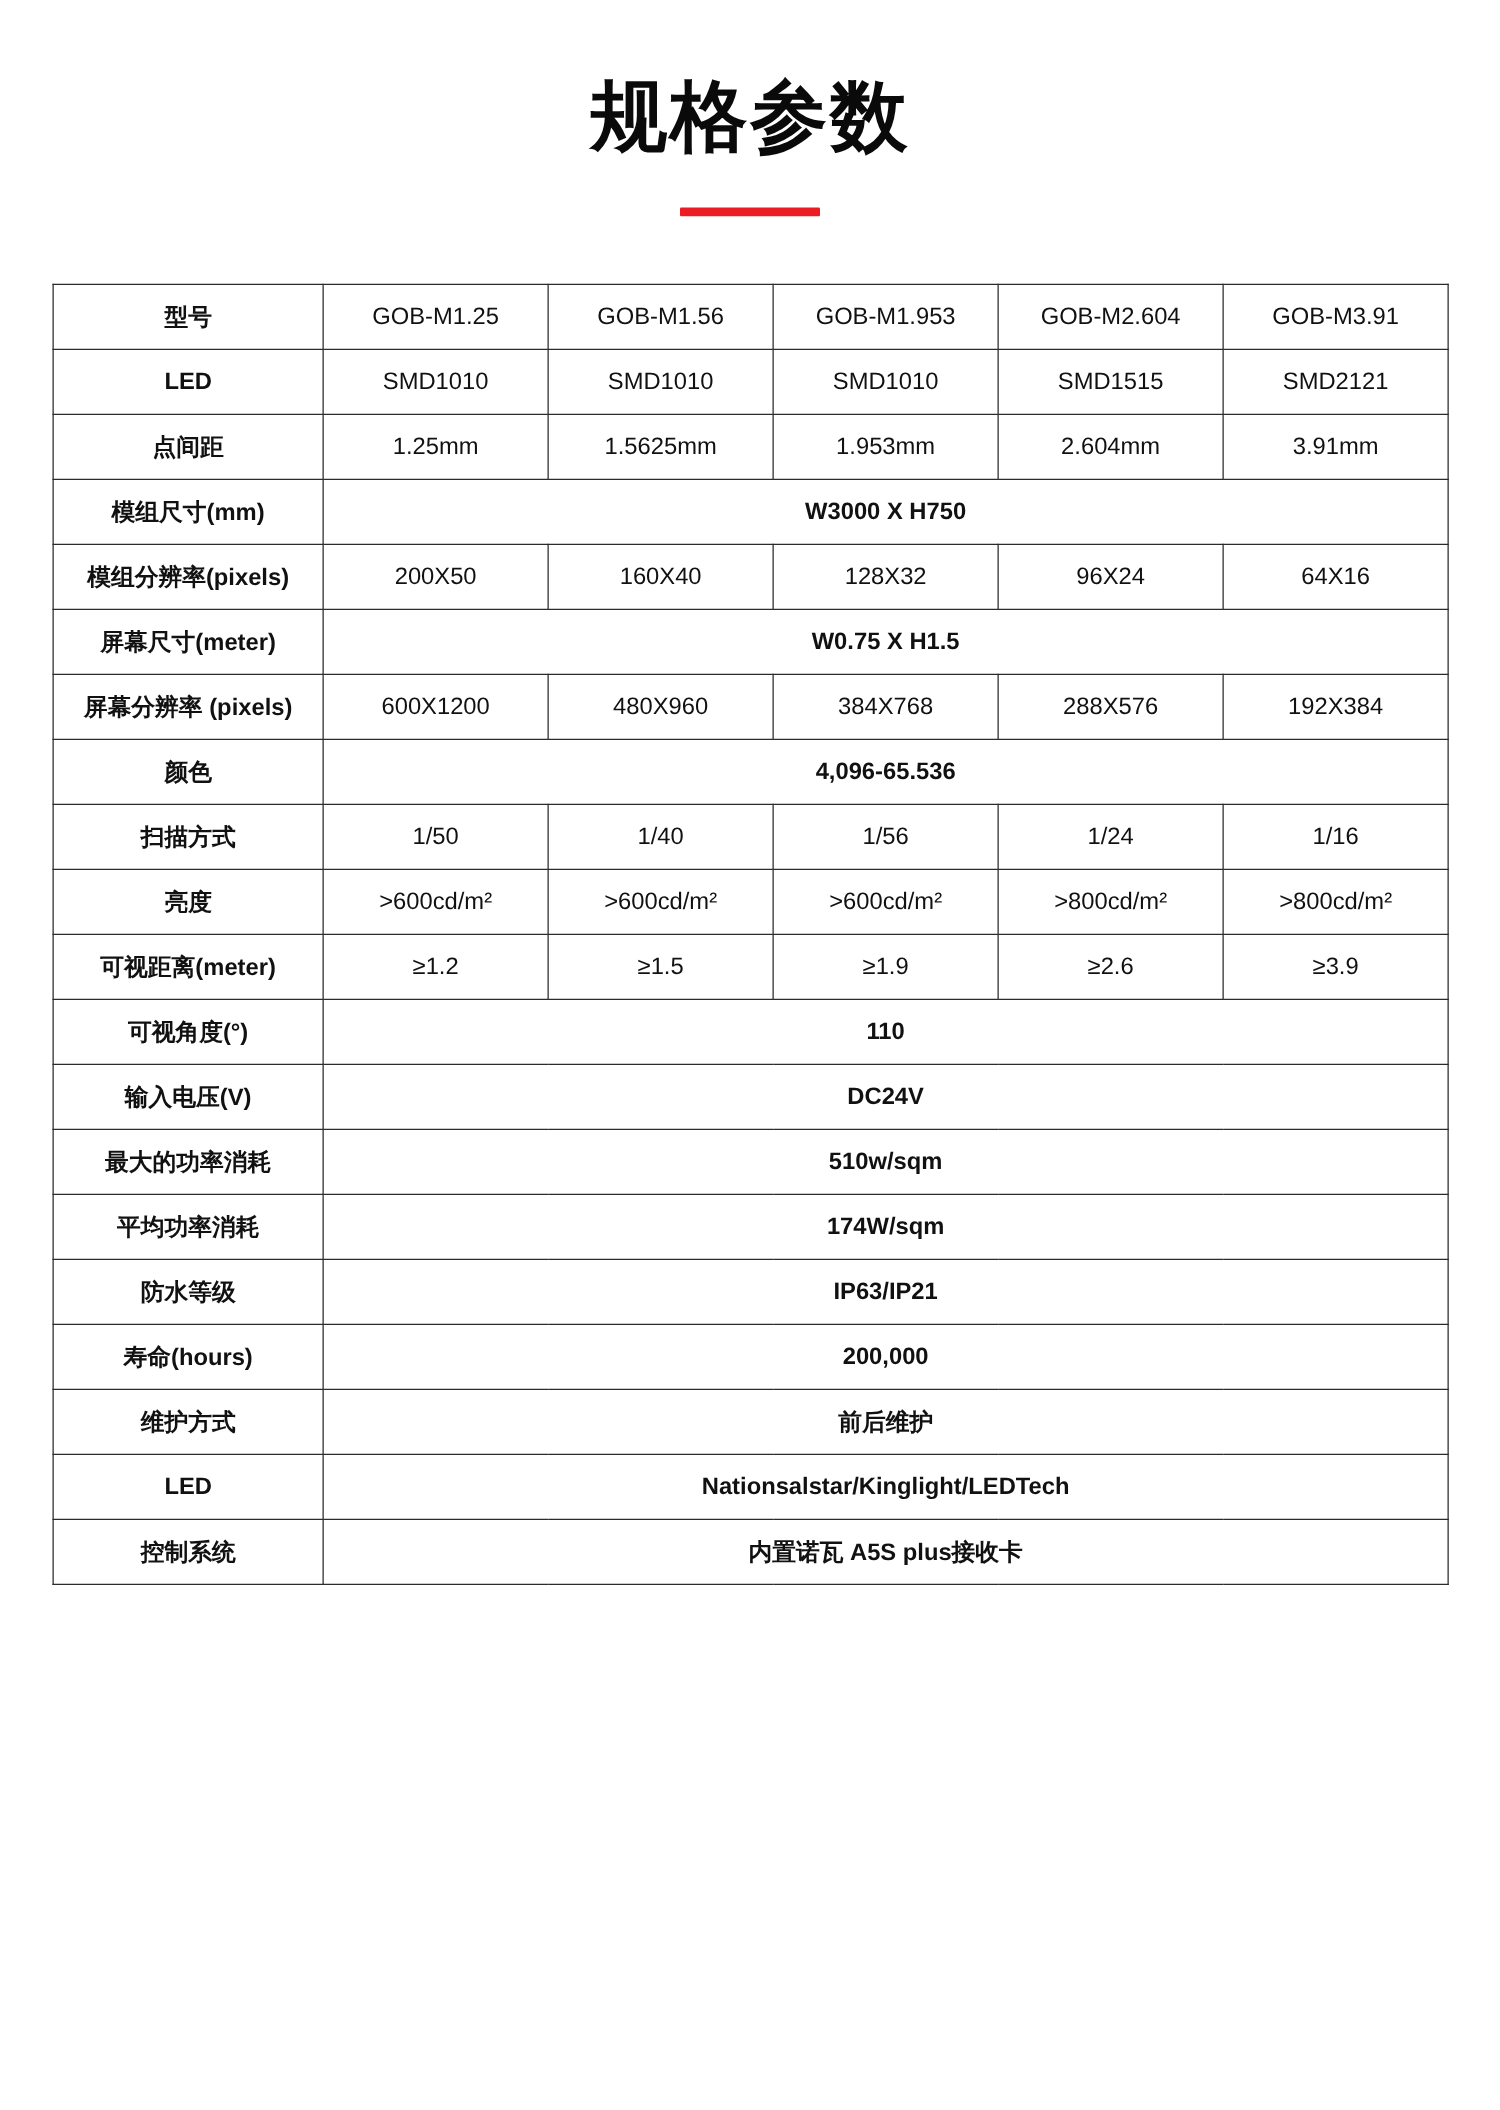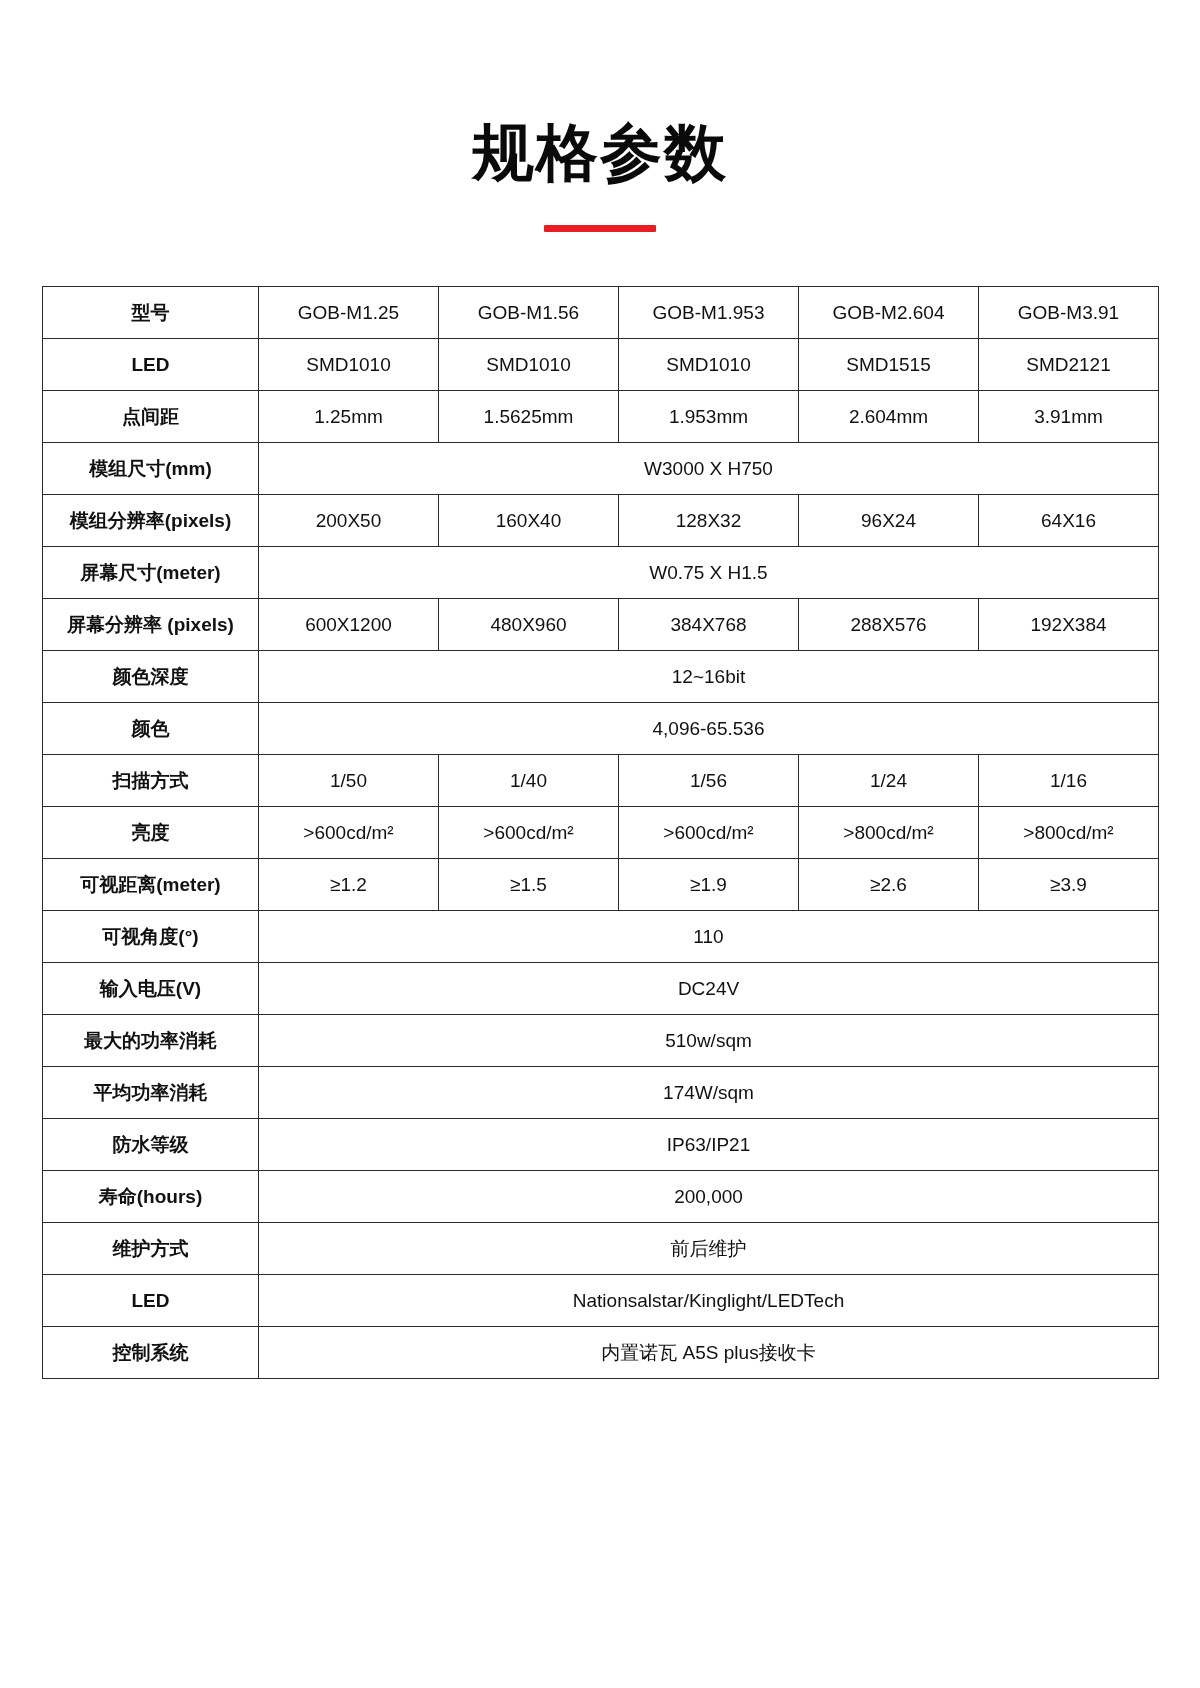--- a/index.html
+++ b/index.html
@@ -15,21 +15,21 @@
     overflow: hidden;
   }
   .page {
     width: 1200px;
     height: 1688px;
     position: relative;
     box-sizing: border-box;
   }
   .title-block {
     text-align: center;
-    padding-top: 119px;
+    padding-top: 60px;
   }
   .page-title {
     font-size: 62px;
     font-weight: bold;
     letter-spacing: 2px;
     line-height: 1.1;
     margin: 0;
     color: #0a0a0a;
   }
   .title-underline {
@@ -61,21 +61,21 @@
     width: 216px;
     font-weight: bold;
     font-size: 19px;
   }
   td.val {
     width: 180px;
     font-weight: normal;
     margin-left: 36px;
   }
   td.span {
-    font-weight: normal;
+    font-weight: bold;
   }
 </style>
 </head>
 <body>
 
 <div class="page">
 
   <div class="title-block">
     <h1 class="page-title">规格参数</h1>
     <div class="title-underline"></div>
@@ -126,24 +126,20 @@
           </tr>
           <tr>
             <td class="label">屏幕分辨率 (pixels)</td>
             <td class="val">600X1200</td>
             <td class="val">480X960</td>
             <td class="val">384X768</td>
             <td class="val">288X576</td>
             <td class="val">192X384</td>
           </tr>
           <tr>
-            <td class="label">颜色深度</td>
-            <td class="span" colspan="5">12~16bit</td>
-          </tr>
-          <tr>
             <td class="label">颜色</td>
             <td class="span" colspan="5">4,096-65.536</td>
           </tr>
           <tr>
             <td class="label">扫描方式</td>
             <td class="val">1/50</td>
             <td class="val">1/40</td>
             <td class="val">1/56</td>
             <td class="val">1/24</td>
             <td class="val">1/16</td>

